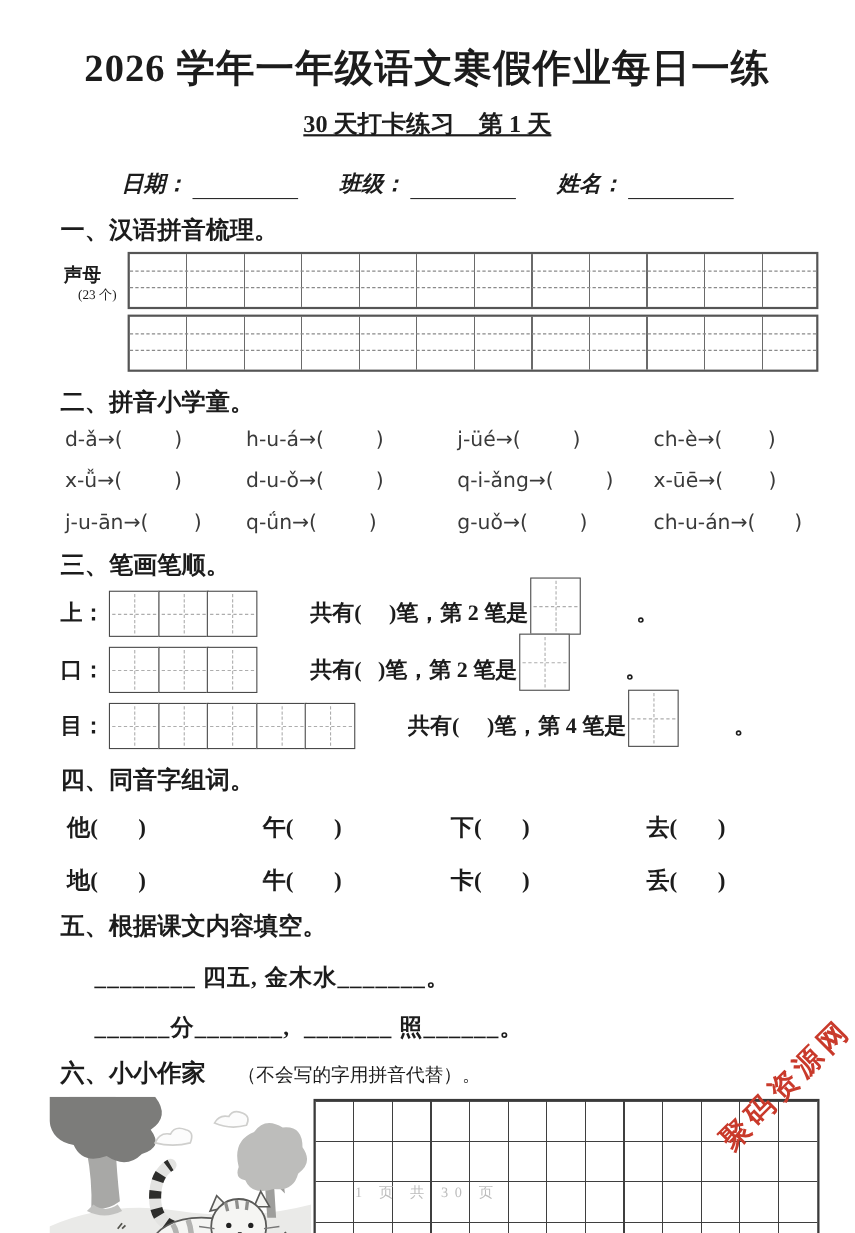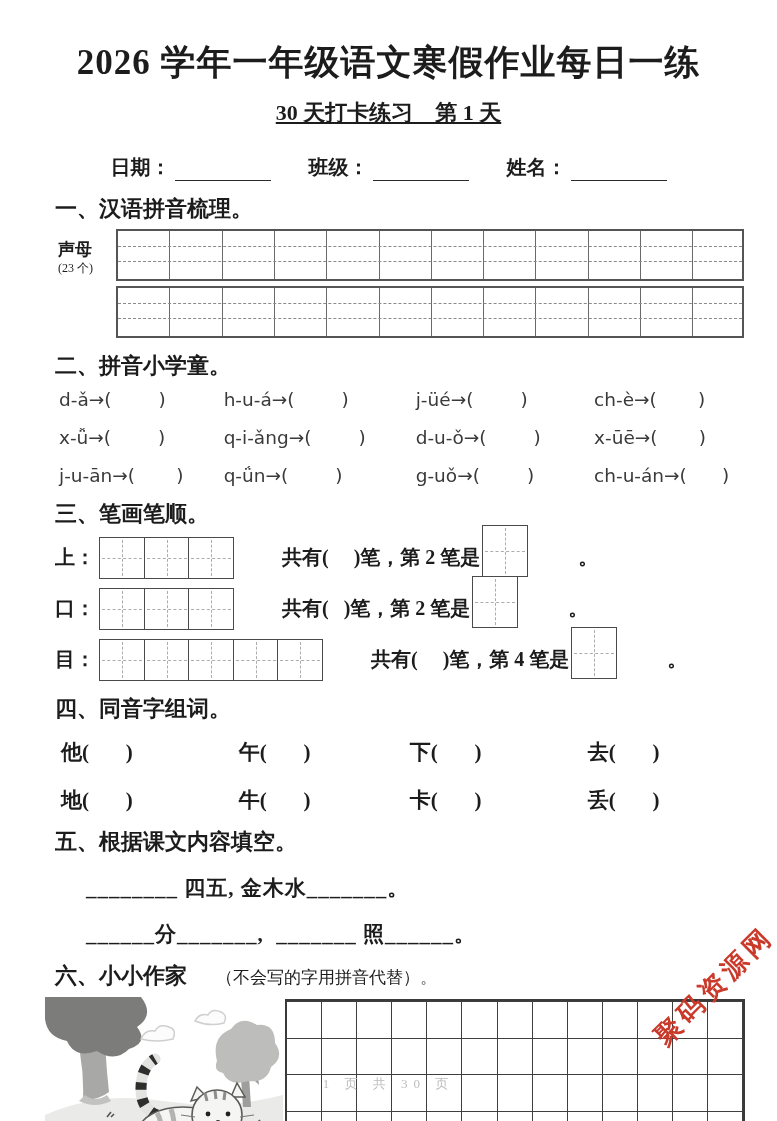--- a/index.html
+++ b/index.html
@@ -10,30 +10,30 @@
   .pre{white-space:pre;}
   
   .title{
     text-align:center;font-size:35px;font-weight:bold;letter-spacing:1px;
     padding-top:42px;line-height:1.2;
   }
   .subtitle{text-align:center;font-size:22px;font-weight:bold;margin-top:14px;text-decoration:underline;}
   .fields{
     display:flex;justify-content:center;gap:38px;margin-top:26px;font-size:20px;font-weight:bold;
   }
-  .field{display:flex;align-items:flex-end;}
+  .field{display:flex;align-items:flex-end;font-style:italic;}
   .blank{display:inline-block;width:96px;border-bottom:1.5px solid #2a2a2a;height:22px;margin-left:4px;}
   
   .sec{margin-left:55px;margin-right:32px;}
   .heading{font-size:22px;font-weight:bold;margin-top:14px;line-height:1.25;}
   .heading .note{font-size:17px;font-weight:normal;margin-left:29px;}
   
   .s1wrap{display:flex;margin-top:6px;margin-left:58px;}
   .s1label{width:58px;padding-top:10px;font-size:17px;font-weight:bold;line-height:1.3;}
-  .s1label .sub{font-size:12px;font-weight:normal;}
+  .s1label .sub{font-size:12px;font-weight:normal;margin-left:13px;}
   .pgrids{display:flex;flex-direction:column;gap:5px;}
   .pgrid{
     position:relative;width:628px;height:52px;border:2px solid #555;box-sizing:border-box;
     background:repeating-linear-gradient(90deg,transparent 0 51.3px,#6a6a6a 51.3px 52.3px);
   }
   .pline{position:absolute;left:0;right:0;border-top:1.4px dashed #8a8a8a;}
   .pline.l1{top:32%;} .pline.l2{top:63%;}
   
   .s2grid{
     display:grid;grid-template-columns:24% 28% 26% 22%;row-gap:17px;margin-top:10px;margin-left:4px;
@@ -124,22 +124,22 @@
   </div>
 
   <div class="sec">
     <div class="heading">二、拼音小学童。</div>
     <div class="s2grid">
       <span class="pre">d-ǎ→(        )</span>
       <span class="pre">h-u-á→(        )</span>
       <span class="pre">j-üé→(        )</span>
       <span class="pre">ch-è→(       )</span>
       <span class="pre">x-ǚ→(        )</span>
+      <span class="pre">d-u-ǒ→(        )</span>
       <span class="pre">q-i-ǎng→(        )</span>
-      <span class="pre">d-u-ǒ→(        )</span>
       <span class="pre">x-ūē→(       )</span>
       <span class="pre">j-u-ān→(       )</span>
       <span class="pre">q-ǘn→(        )</span>
       <span class="pre">g-uǒ→(        )</span>
       <span class="pre">ch-u-án→(      )</span>
     </div>
   </div>
 
   <div class="sec">
     <div class="heading">三、笔画笔顺。</div>

